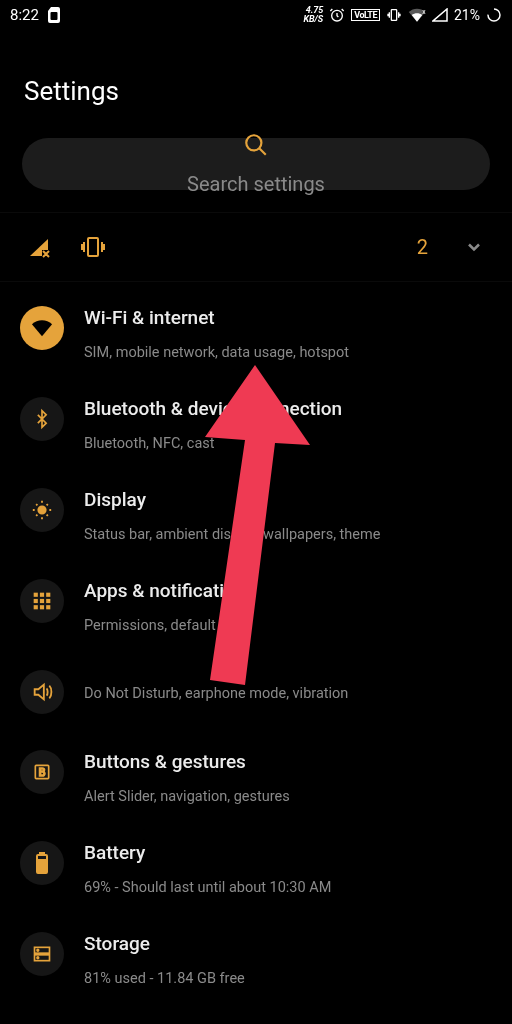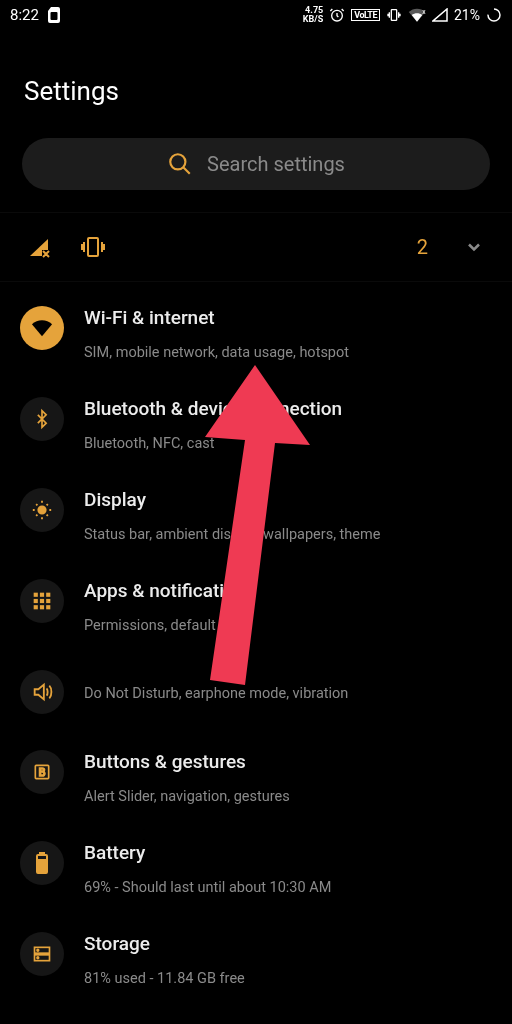--- a/index.html
+++ b/index.html
@@ -1,23 +1,23 @@
 <!DOCTYPE html>
 <html><head>
 <meta charset="utf-8">
 <style>
   * { box-sizing: border-box; margin: 0; padding: 0; }
   html, body { width: 512px; height: 1024px; background: #000; color: #fff; font-family: -apple-system, Roboto, "Segoe UI", sans-serif; overflow: hidden; }
   .status-bar { display:flex; justify-content:space-between; align-items:center; padding: 6px 10px 4px 10px; font-size:15px; font-weight:400; height:28px; }
   .status-left { display:flex; align-items:center; gap:8px; }
   .status-right { display:flex; align-items:center; gap:6px; font-size:14px; }
-  .status-right .kbs { font-size:9px; line-height:9px; text-align:right; font-weight:700; }
+  .status-right .kbs { font-size:9px; line-height:9px; text-align:right; font-weight:700;font-style:italic; }
   .status-right .volte { border:1.5px solid #fff; padding:0 2px; font-size:9px; font-weight:700; letter-spacing:-0.5px;}
   .page-title { font-size:26px; font-weight:400; padding: 48px 0 32px 24px; color:#fff; }
-  .search-bar { margin: 0 22px 22px 22px; background:#1c1c1c; border-radius:30px; height:52px; display:flex; align-items:center; justify-content:center; gap:14px; }
+  .search-bar { margin: 0 22px 22px 22px; background:#1c1c1c; border-radius:30px; height:52px; display:flex; align-items:center; justify-content:center; gap:14px;flex-direction:column; }
   .search-bar .search-icon { color:#e5a33b; }
   .search-bar .placeholder { color:#8a8a8a; font-size:20px; }
   .qs-panel { padding: 22px 28px 22px 28px; display:flex; align-items:center; gap:28px; border-top:1px solid #0a0a0a; border-bottom:1px solid #0a0a0a; }
   .qs-panel .spacer { flex:1; }
   .qs-panel .count { color:#e5a33b; font-size:20px; margin-right:8px; }
   .qs-icon { color:#e5a33b; }
   .settings-list { padding-top: 6px; }
   .item { display:flex; align-items:flex-start; gap:20px; padding: 18px 8px 18px 20px; }
   .icon-circle { width:44px; height:44px; border-radius:50%; background:#161616; display:flex; align-items:center; justify-content:center; flex-shrink:0; color:#e5a33b; }
   .item.first .icon-circle { background:#e5a33b; color:#000; }

